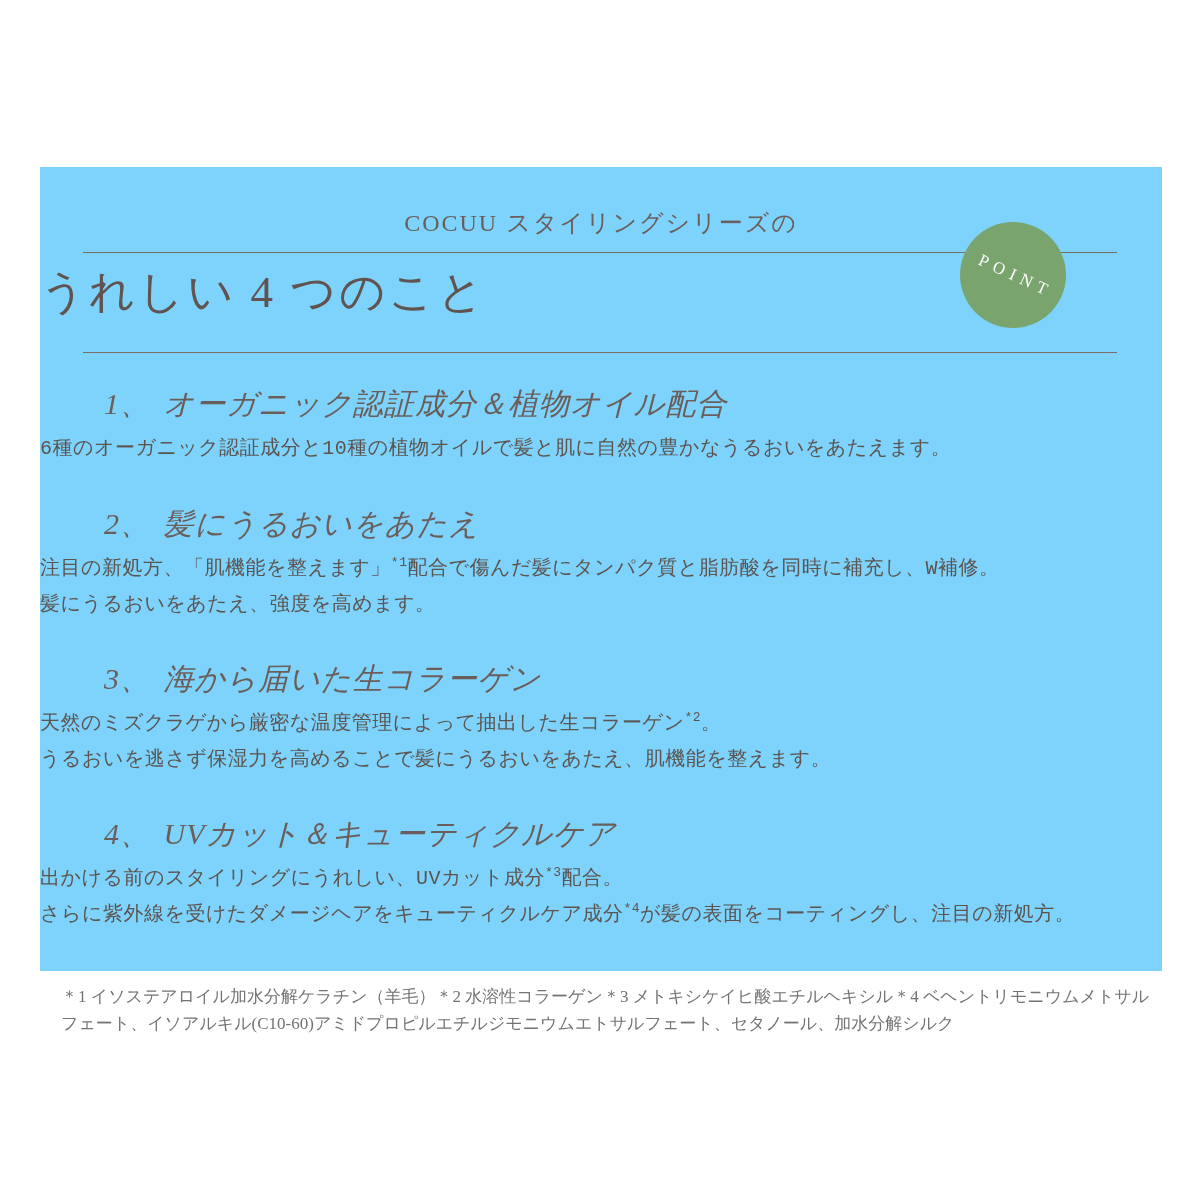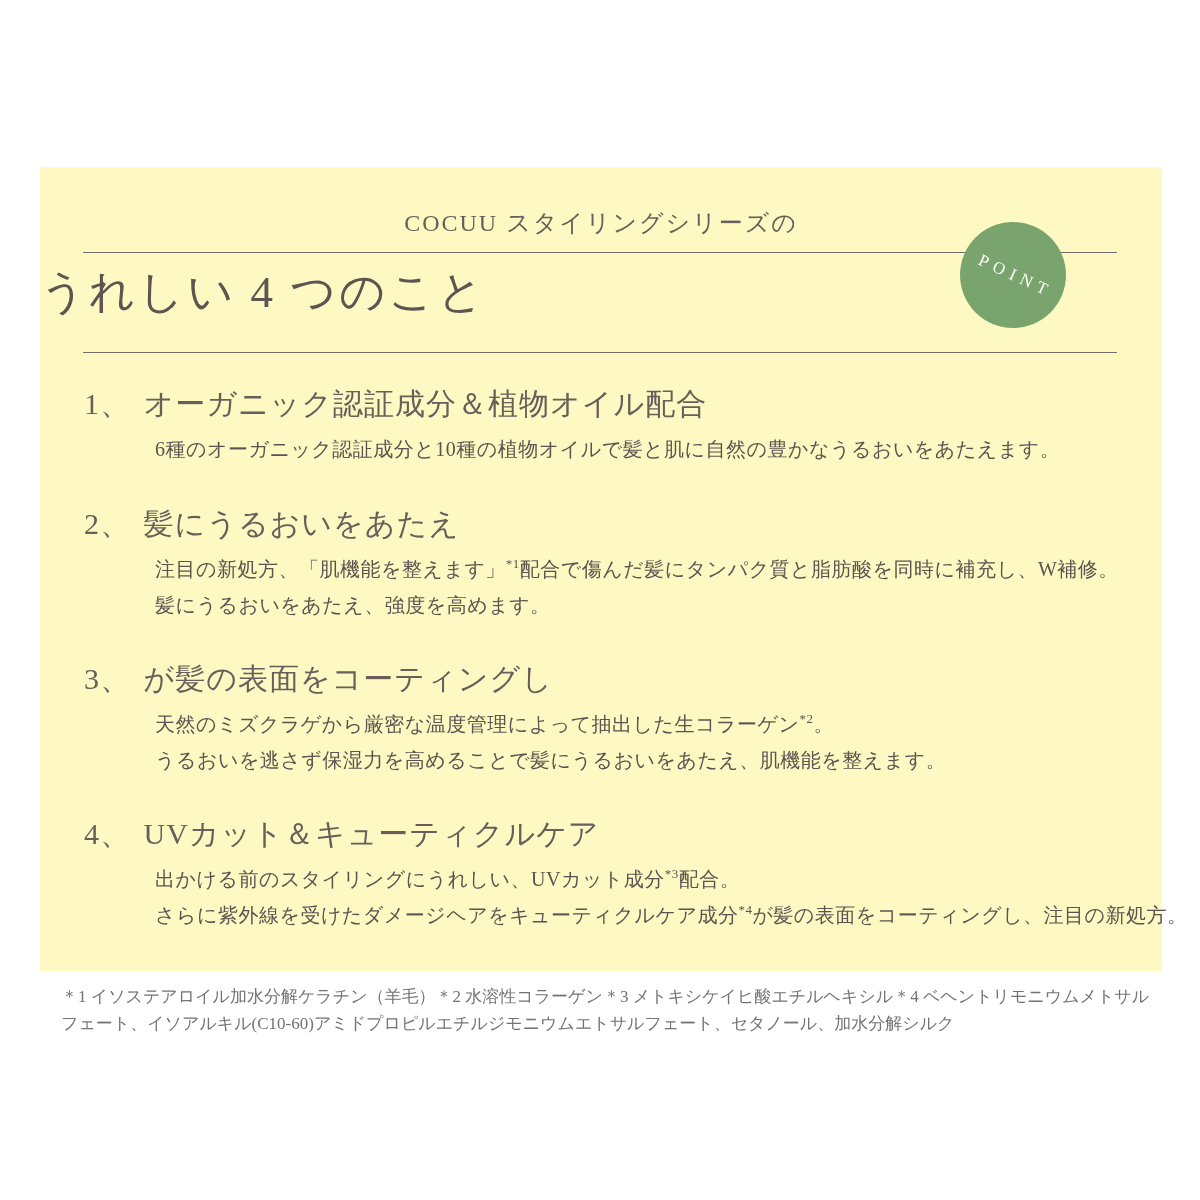--- a/index.html
+++ b/index.html
@@ -14,21 +14,21 @@
     height: 1200px;
     background: #ffffff;
     overflow: hidden;
   }
   .panel {
     position: absolute;
     left: 40px;
     top: 167px;
     width: 1122px;
     height: 804px;
-    background: #fef9c3;
+    background: #7dd3fc;
   }
   .series-label {
     position: absolute;
     top: 40px;
     left: 0;
     width: 100%;
     text-align: center;
     font-size: 24px;
     letter-spacing: 2px;
     color: #6b5d59;
@@ -76,35 +76,36 @@
   .point-section {
     position: absolute;
     left: 0;
     width: 100%;
   }
   .s1 { top: 216px; }
   .s2 { top: 336px; }
   .s3 { top: 491px; }
   .s4 { top: 646px; }
   .sec-heading {
-    padding-left: 44px;
+    padding-left: 64px;
     font-size: 30px;
     line-height: 42px;
     letter-spacing: 1px;
     color: #6b5d59;
     white-space: nowrap;
+    font-style: italic;
   }
   .sec-num { margin-right: 4px; }
   .sec-body {
     margin-top: 6px;
-    padding-left: 115px;
     font-size: 20px;
     line-height: 36px;
     color: #5d534f;
     letter-spacing: 0.5px;
+    font-family: Liberation Mono, monospace;
   }
   .sec-body sup {
     font-size: 13px;
     line-height: 0;
     vertical-align: super;
   }
   .footnote {
     position: absolute;
     left: 61px;
     top: 983px;
@@ -151,21 +152,21 @@
       </div>
       <div class="sec-body">
         <div class="body-line"><span>注目の新処方、「肌機能を整えます」</span><sup>*1</sup><span>配合で傷んだ髪にタンパク質と脂肪酸を同時に補充し、W補修。</span></div>
         <div class="body-line"><span>髪にうるおいをあたえ、強度を高めます。</span></div>
       </div>
     </section>
 
     <section class="point-section s3">
       <div class="sec-heading">
         <span class="sec-num">3、</span>
-        <span class="sec-title">が髪の表面をコーティングし</span>
+        <span class="sec-title">海から届いた生コラーゲン</span>
       </div>
       <div class="sec-body">
         <div class="body-line"><span>天然のミズクラゲから厳密な温度管理によって抽出した生コラーゲン</span><sup>*2</sup><span>。</span></div>
         <div class="body-line"><span>うるおいを逃さず保湿力を高めることで髪にうるおいをあたえ、肌機能を整えます。</span></div>
       </div>
     </section>
 
     <section class="point-section s4">
       <div class="sec-heading">
         <span class="sec-num">4、</span>

